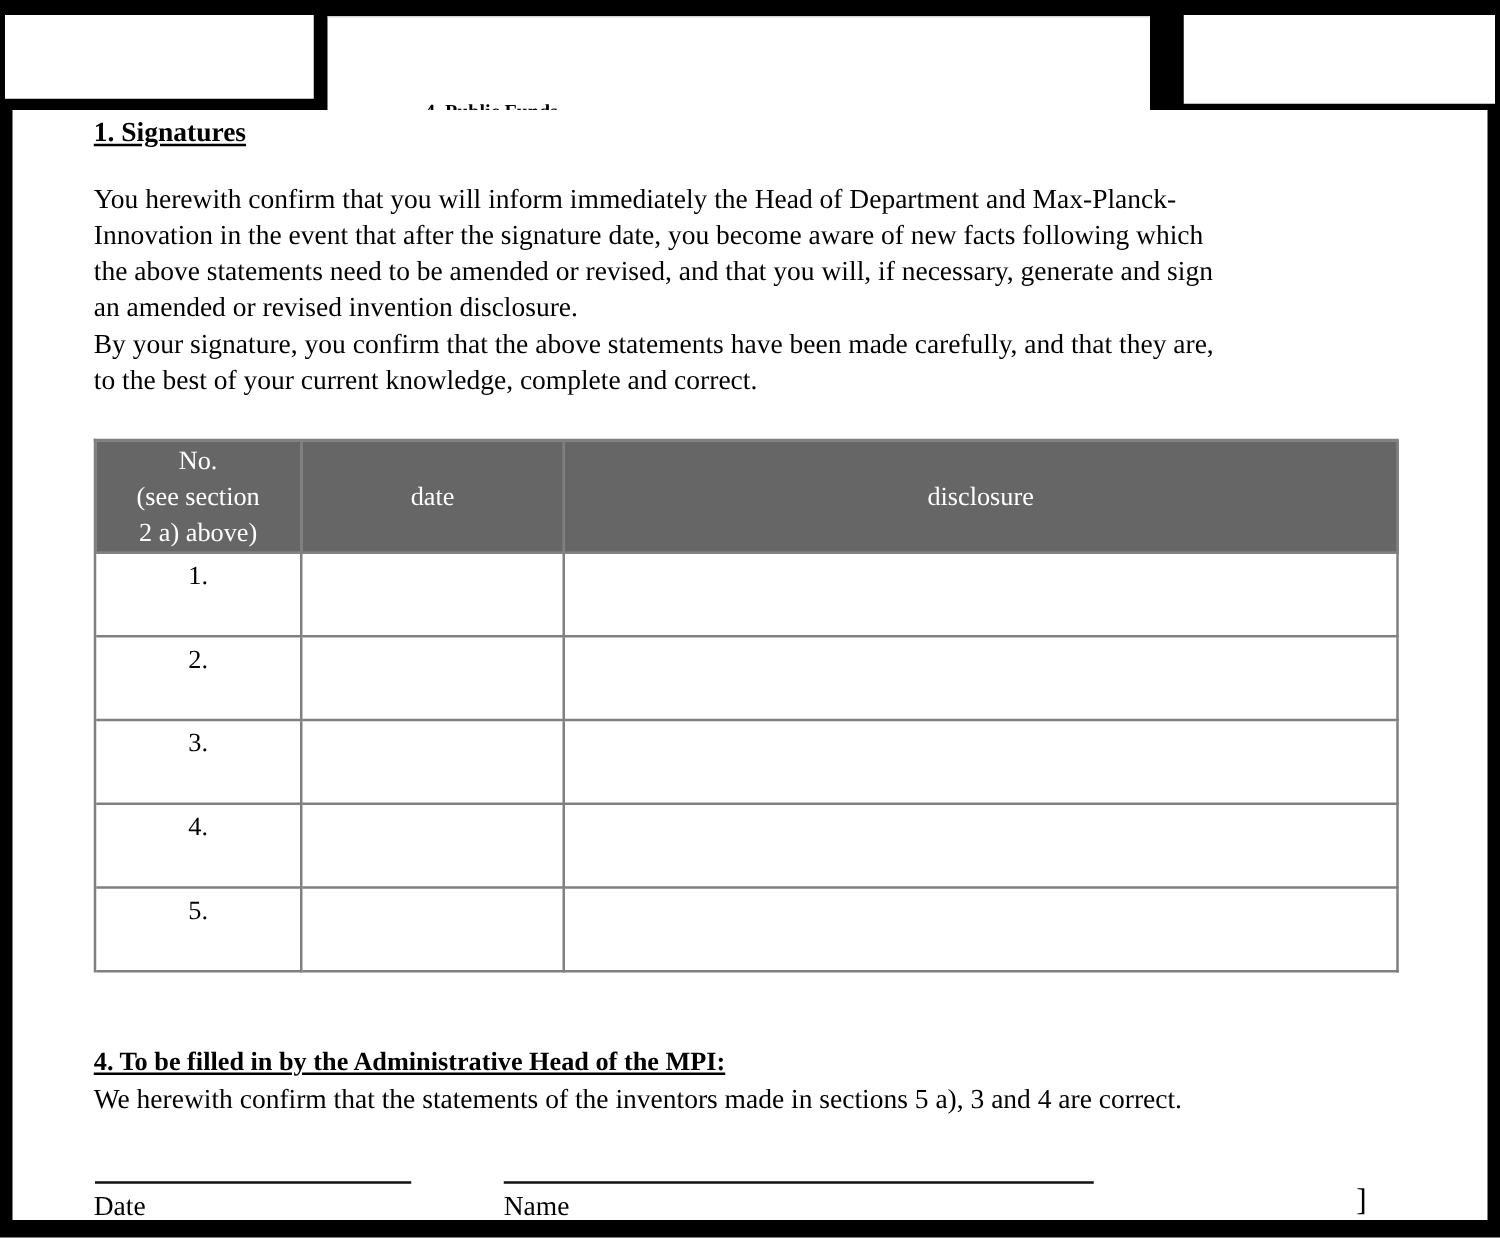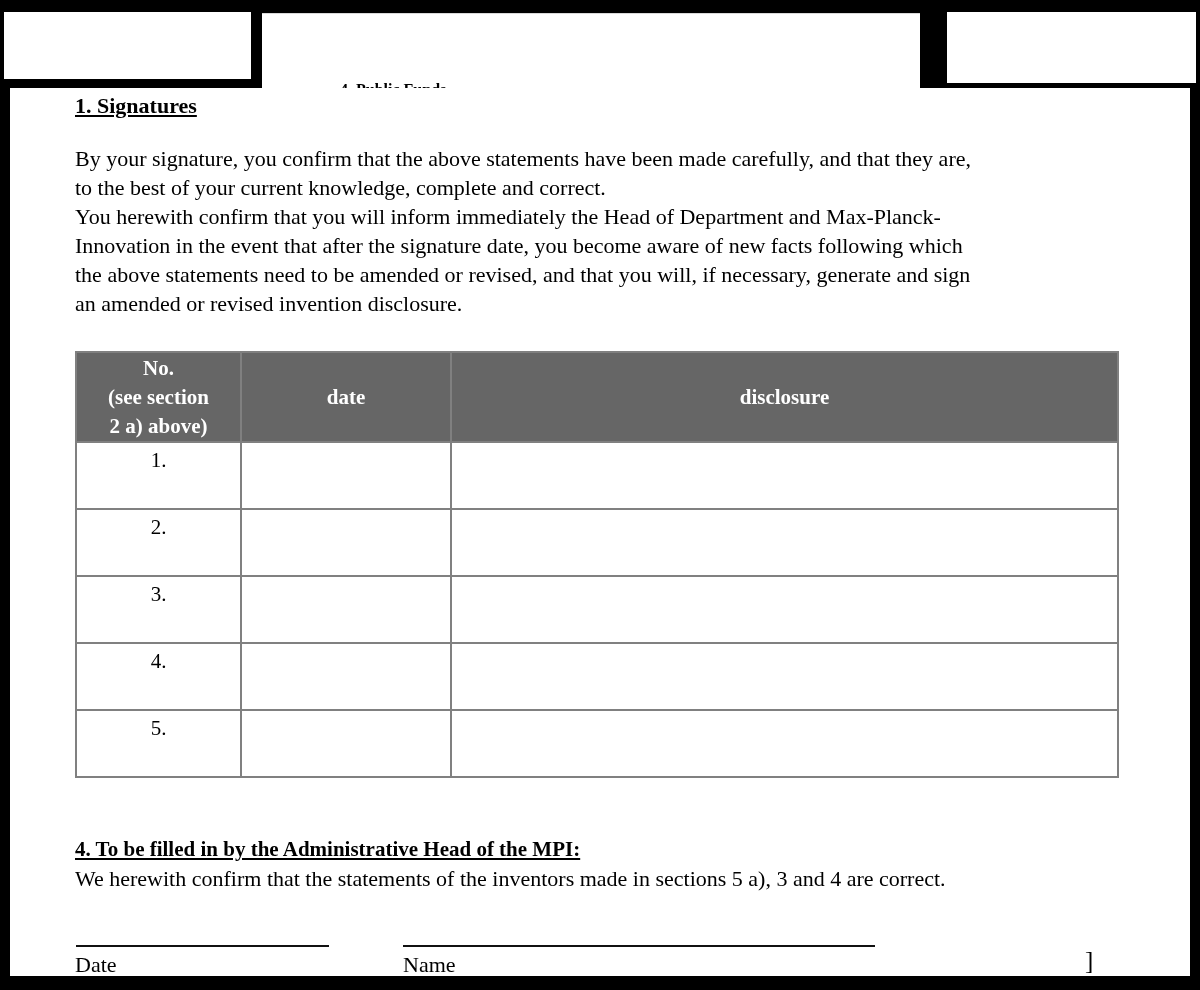--- a/index.html
+++ b/index.html
@@ -64,21 +64,21 @@
     border-top:2px solid var(--table-border);
     border-left:2px solid var(--table-border);
     background:var(--page-bg);
   }
   .sig-table .cell{
     border-right:2px solid var(--table-border);
     border-bottom:2px solid var(--table-border);
   }
   .sig-table .th{
     background:var(--table-header-bg);
-    color:#fff;font-weight:bold;
+    color:#fff;font-weight:normal;
     font-size:21px;line-height:29px;
     display:flex;align-items:center;justify-content:center;
     text-align:center;white-space:pre-line;
   }
   .sig-table .row-no{
     text-align:center;font-size:21px;line-height:25px;
     padding-top:5px;
   }
   
   .heading-7{top:748px;font-size:21px;}
@@ -111,26 +111,26 @@
 <div class="page-sliver">
   <div class="clipped-heading">4. Public Funds</div>
 </div>
 <div class="box-topright"></div>
 
 <div class="page">
 
   <div class="sec-heading heading-6">1. Signatures</div>
 
   <div class="intro-block">
-    <div class="body-text">By your signature, you confirm that the above statements have been made carefully, and that they are,
-to the best of your current knowledge, complete and correct.</div>
     <div class="body-text">You herewith confirm that you will inform immediately the Head of Department and Max-Planck-
 Innovation in the event that after the signature date, you become aware of new facts following which
 the above statements need to be amended or revised, and that you will, if necessary, generate and sign
 an amended or revised invention disclosure.</div>
+    <div class="body-text">By your signature, you confirm that the above statements have been made carefully, and that they are,
+to the best of your current knowledge, complete and correct.</div>
   </div>
 
   <div class="sig-table">
 
     <div class="cell th">No.
 (see section
 2 a) above)</div>
     <div class="cell th">date</div>
     <div class="cell th">disclosure</div>
 

